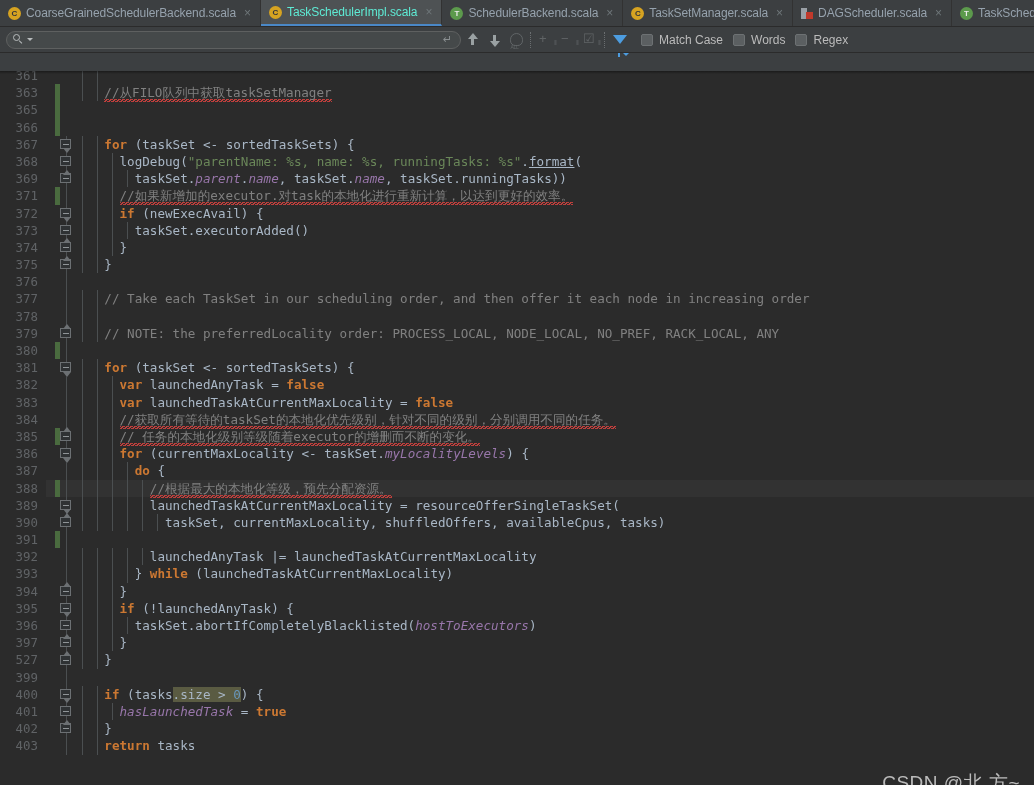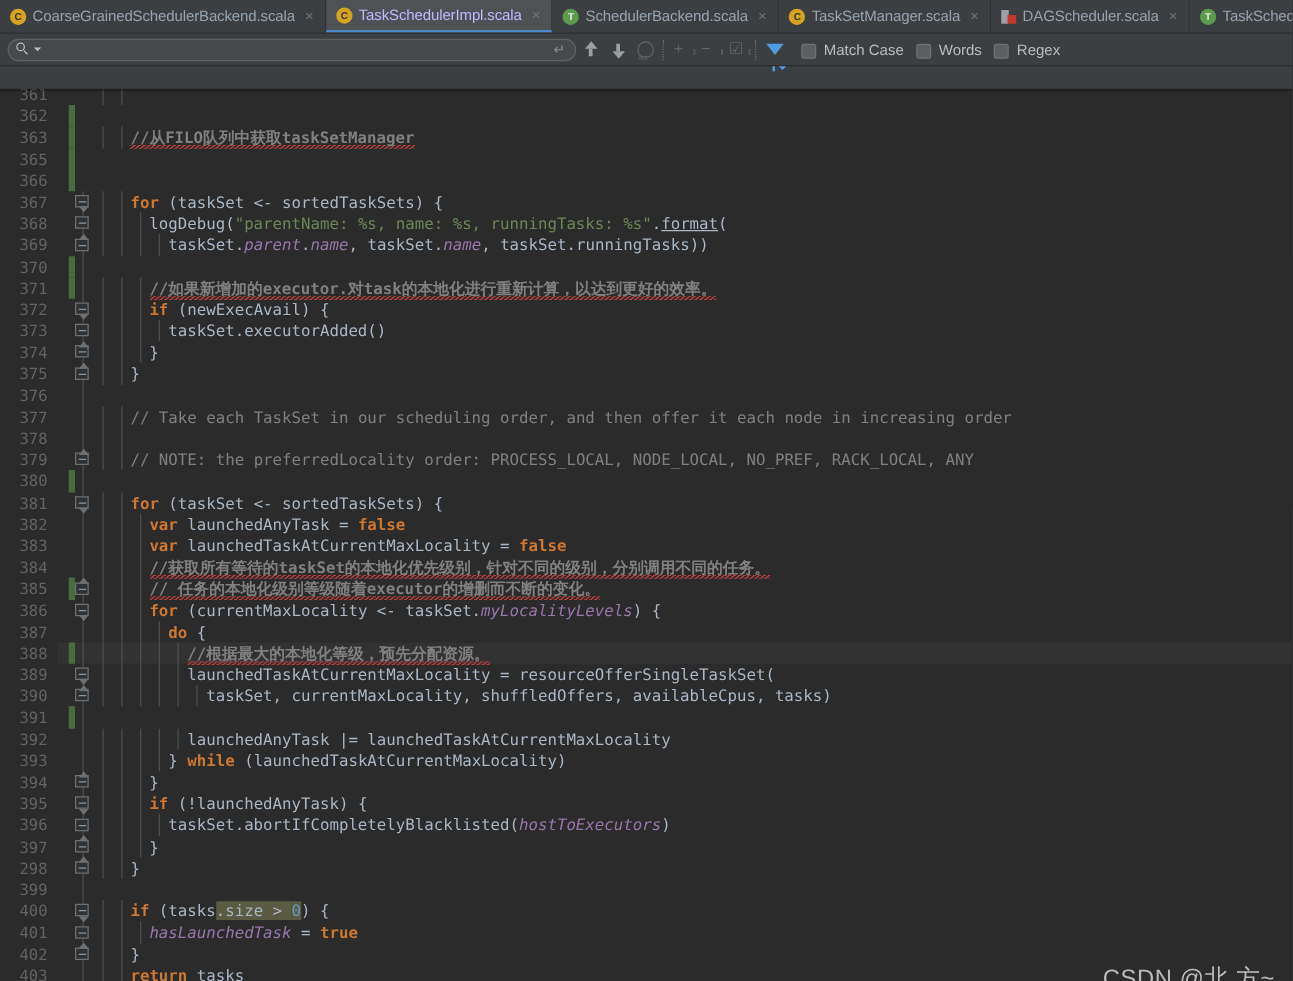--- a/index.html
+++ b/index.html
@@ -17,21 +17,21 @@
   }
   .tab{
     display:flex;align-items:center;gap:5px;
     padding:0 9px 0 8px;height:26px;box-sizing:border-box;
     background:#3c3f41;border-right:1px solid #323232;
     font-family:"Liberation Sans",sans-serif;font-size:12px;
     color:#96a2ad;white-space:nowrap;flex:0 0 auto;cursor:default;
   }
   .tab.active{background:#4e5254;border-bottom:2px solid #4a88c7;color:#6fb4e8;}
   .tab .tname{letter-spacing:-0.1px;}
-  .tab.active .tname{color:#c4b5fd;}
+  .tab.active .tname{color:#5eead4;}
   .tab .closex{
     color:#6e7679;font-size:12px;line-height:10px;margin-left:3px;
     font-family:"Liberation Sans",sans-serif;
   }
   .ficon{
     width:13px;height:13px;border-radius:50%;flex:0 0 auto;
     display:flex;align-items:center;justify-content:center;
     font-size:8px;font-weight:bold;color:#2b2b2b;
     font-family:"Liberation Sans",sans-serif;
   }
@@ -129,21 +129,21 @@
   }
   .funnel:after{
     content:"";position:absolute;left:-2px;top:9px;width:2px;height:4px;background:#4d9de0;
   }
   .funnel .fcaret{
     position:absolute;left:3px;top:9px;width:0;height:0;
     border-left:3px solid transparent;border-right:3px solid transparent;
     border-top:3.5px solid #4d9de0;
   }
   .cbwrap{
-    display:flex;align-items:flex-end;gap:6px;margin-left:10px;flex:0 0 auto;cursor:default;
+    display:flex;align-items:center;gap:6px;margin-left:10px;flex:0 0 auto;cursor:default;
   }
   .cbox{
     width:12px;height:12px;box-sizing:border-box;background:#5b5f61;
     border:1px solid #6d7173;border-radius:2px;
   }
   .cblabel{
     font-family:"Liberation Sans",sans-serif;font-size:12px;color:#bbbbbb;white-space:nowrap;
   }
   
   #editor{
@@ -194,21 +194,20 @@
   .str{color:#6a8759;}
   .cmt{color:#808080;}
   .fld{color:#9876aa;font-style:italic;}
   .und{text-decoration:underline;text-decoration-color:#a9b7c6;}
   .sel{background:#5a5b42;}
   .sel2{background:#5a5b42;color:#6897bb;}
   .squig{
     background-image:repeating-linear-gradient(135deg,#bc3f3c 0 1px,transparent 1px 2px);
     background-repeat:repeat-x;background-position:left bottom;background-size:4px 3px;
     padding-bottom:2px;
-    font-weight:bold;
   }
   #topshadow{
     position:absolute;left:0;right:0;top:0;height:3px;z-index:20;
     background:linear-gradient(to bottom,rgba(0,0,0,.38),rgba(0,0,0,0));
   }
   #watermark{
     position:absolute;right:14px;bottom:8px;z-index:30;
     color:#c8c8c8;font-size:19px;font-family:"Liberation Sans",sans-serif;
     letter-spacing:.5px;opacity:.92;
   }
@@ -302,28 +301,26 @@
   <div class="cbwrap">
     <span class="cbox"></span>
     <span class="cblabel">Regex</span>
   </div>
 </div>
 
 <div id="editor">
   <div id="topshadow"></div>
   <div id="codelines" style="margin-top: -4px;">
       <div class="row"><div class="lnum">361</div><div class="gutterbg"></div><div class="codecell"><span class="indentguide" style="left: 11.58px;"></span><span class="indentguide" style="left: 26.74px;"></span></div></div>
-      <div class="row"><div class="lnum">362</div><div class="gutterbg"><span class="chgmark"></span></div><div class="codecell"><span class="codetxt"></span></div></div>
       <div class="row"><div class="lnum">363</div><div class="gutterbg"><span class="chgmark"></span></div><div class="codecell"><span class="indentguide" style="left: 11.58px;"></span><span class="indentguide" style="left: 26.74px;"></span><span class="codetxt">    <span class="cmt squig">//从FILO队列中获取taskSetManager</span></span></div></div>
       <div class="row"><div class="lnum">365</div><div class="gutterbg"><span class="chgmark"></span></div><div class="codecell"><span class="codetxt"></span></div></div>
       <div class="row"><div class="lnum">366</div><div class="gutterbg"><span class="chgmark"></span></div><div class="codecell"><span class="codetxt"></span></div></div>
       <div class="row"><div class="lnum">367</div><div class="gutterbg"><span class="foldline"></span><span class="foldbox"><i></i></span><span class="foldarrow"></span></div><div class="codecell"><span class="indentguide" style="left: 11.58px;"></span><span class="indentguide" style="left: 26.74px;"></span><span class="codetxt">    <span class="kw">for</span> (taskSet &lt;- sortedTaskSets) {</span></div></div>
       <div class="row"><div class="lnum">368</div><div class="gutterbg"><span class="foldline"></span><span class="foldbox"><i></i></span></div><div class="codecell"><span class="indentguide" style="left: 11.58px;"></span><span class="indentguide" style="left: 26.74px;"></span><span class="indentguide" style="left: 41.9px;"></span><span class="codetxt">      logDebug(<span class="str">"parentName: %s, name: %s, runningTasks: %s"</span>.<span class="und">format</span>(</span></div></div>
       <div class="row"><div class="lnum">369</div><div class="gutterbg"><span class="foldline"></span><span class="foldbox"><i></i></span><span class="foldcapup"></span></div><div class="codecell"><span class="indentguide" style="left: 11.58px;"></span><span class="indentguide" style="left: 26.74px;"></span><span class="indentguide" style="left: 41.9px;"></span><span class="indentguide" style="left: 57.06px;"></span><span class="codetxt">        taskSet.<span class="fld">parent</span>.<span class="fld">name</span>, taskSet.<span class="fld">name</span>, taskSet.runningTasks))</span></div></div>
-      <div class="row"><div class="lnum">370</div><div class="gutterbg"><span class="chgmark"></span><span class="foldline"></span></div><div class="codecell"><span class="codetxt"></span></div></div>
       <div class="row"><div class="lnum">371</div><div class="gutterbg"><span class="chgmark"></span><span class="foldline"></span></div><div class="codecell"><span class="indentguide" style="left: 11.58px;"></span><span class="indentguide" style="left: 26.74px;"></span><span class="indentguide" style="left: 41.9px;"></span><span class="codetxt">      <span class="cmt squig">//如果新增加的executor.对task的本地化进行重新计算，以达到更好的效率。</span></span></div></div>
       <div class="row"><div class="lnum">372</div><div class="gutterbg"><span class="foldline"></span><span class="foldbox"><i></i></span><span class="foldarrow"></span></div><div class="codecell"><span class="indentguide" style="left: 11.58px;"></span><span class="indentguide" style="left: 26.74px;"></span><span class="indentguide" style="left: 41.9px;"></span><span class="codetxt">      <span class="kw">if</span> (newExecAvail) {</span></div></div>
       <div class="row"><div class="lnum">373</div><div class="gutterbg"><span class="foldline"></span><span class="foldbox"><i></i></span></div><div class="codecell"><span class="indentguide" style="left: 11.58px;"></span><span class="indentguide" style="left: 26.74px;"></span><span class="indentguide" style="left: 41.9px;"></span><span class="indentguide" style="left: 57.06px;"></span><span class="codetxt">        taskSet.executorAdded()</span></div></div>
       <div class="row"><div class="lnum">374</div><div class="gutterbg"><span class="foldline"></span><span class="foldbox"><i></i></span><span class="foldcapup"></span></div><div class="codecell"><span class="indentguide" style="left: 11.58px;"></span><span class="indentguide" style="left: 26.74px;"></span><span class="indentguide" style="left: 41.9px;"></span><span class="codetxt">      }</span></div></div>
       <div class="row"><div class="lnum">375</div><div class="gutterbg"><span class="foldline"></span><span class="foldbox"><i></i></span><span class="foldcapup"></span></div><div class="codecell"><span class="indentguide" style="left: 11.58px;"></span><span class="indentguide" style="left: 26.74px;"></span><span class="codetxt">    }</span></div></div>
       <div class="row"><div class="lnum">376</div><div class="gutterbg"><span class="foldline"></span></div><div class="codecell"><span class="codetxt"></span></div></div>
       <div class="row"><div class="lnum">377</div><div class="gutterbg"><span class="foldline"></span></div><div class="codecell"><span class="indentguide" style="left: 11.58px;"></span><span class="indentguide" style="left: 26.74px;"></span><span class="codetxt">    <span class="cmt">// Take each TaskSet in our scheduling order, and then offer it each node in increasing order</span></span></div></div>
       <div class="row"><div class="lnum">378</div><div class="gutterbg"><span class="foldline"></span></div><div class="codecell"><span class="indentguide" style="left: 11.58px;"></span><span class="indentguide" style="left: 26.74px;"></span></div></div>
       <div class="row"><div class="lnum">379</div><div class="gutterbg"><span class="foldline"></span><span class="foldbox"><i></i></span><span class="foldcapup"></span></div><div class="codecell"><span class="indentguide" style="left: 11.58px;"></span><span class="indentguide" style="left: 26.74px;"></span><span class="codetxt">    <span class="cmt">// NOTE: the preferredLocality order: PROCESS_LOCAL, NODE_LOCAL, NO_PREF, RACK_LOCAL, ANY</span></span></div></div>
       <div class="row"><div class="lnum">380</div><div class="gutterbg"><span class="chgmark"></span><span class="foldline"></span></div><div class="codecell"><span class="codetxt"></span></div></div>
@@ -337,21 +334,21 @@
       <div class="row cur"><div class="lnum">388</div><div class="gutterbg"><span class="chgmark"></span><span class="foldline"></span></div><div class="codecell"><span class="indentguide" style="left: 11.58px;"></span><span class="indentguide" style="left: 26.74px;"></span><span class="indentguide" style="left: 41.9px;"></span><span class="indentguide" style="left: 57.06px;"></span><span class="indentguide" style="left: 72.22px;"></span><span class="codetxt">          <span class="cmt squig">//根据最大的本地化等级，预先分配资源。</span></span></div></div>
       <div class="row"><div class="lnum">389</div><div class="gutterbg"><span class="foldline"></span><span class="foldbox"><i></i></span><span class="foldarrow"></span></div><div class="codecell"><span class="indentguide" style="left: 11.58px;"></span><span class="indentguide" style="left: 26.74px;"></span><span class="indentguide" style="left: 41.9px;"></span><span class="indentguide" style="left: 57.06px;"></span><span class="indentguide" style="left: 72.22px;"></span><span class="codetxt">          launchedTaskAtCurrentMaxLocality = resourceOfferSingleTaskSet(</span></div></div>
       <div class="row"><div class="lnum">390</div><div class="gutterbg"><span class="foldline"></span><span class="foldbox"><i></i></span><span class="foldcapup"></span></div><div class="codecell"><span class="indentguide" style="left: 11.58px;"></span><span class="indentguide" style="left: 26.74px;"></span><span class="indentguide" style="left: 41.9px;"></span><span class="indentguide" style="left: 57.06px;"></span><span class="indentguide" style="left: 72.22px;"></span><span class="indentguide" style="left: 87.38px;"></span><span class="codetxt">            taskSet, currentMaxLocality, shuffledOffers, availableCpus, tasks)</span></div></div>
       <div class="row"><div class="lnum">391</div><div class="gutterbg"><span class="chgmark"></span><span class="foldline"></span></div><div class="codecell"><span class="codetxt"></span></div></div>
       <div class="row"><div class="lnum">392</div><div class="gutterbg"><span class="foldline"></span></div><div class="codecell"><span class="indentguide" style="left: 11.58px;"></span><span class="indentguide" style="left: 26.74px;"></span><span class="indentguide" style="left: 41.9px;"></span><span class="indentguide" style="left: 57.06px;"></span><span class="indentguide" style="left: 72.22px;"></span><span class="codetxt">          launchedAnyTask |= launchedTaskAtCurrentMaxLocality</span></div></div>
       <div class="row"><div class="lnum">393</div><div class="gutterbg"><span class="foldline"></span></div><div class="codecell"><span class="indentguide" style="left: 11.58px;"></span><span class="indentguide" style="left: 26.74px;"></span><span class="indentguide" style="left: 41.9px;"></span><span class="indentguide" style="left: 57.06px;"></span><span class="codetxt">        } <span class="kw">while</span> (launchedTaskAtCurrentMaxLocality)</span></div></div>
       <div class="row"><div class="lnum">394</div><div class="gutterbg"><span class="foldline"></span><span class="foldbox"><i></i></span><span class="foldcapup"></span></div><div class="codecell"><span class="indentguide" style="left: 11.58px;"></span><span class="indentguide" style="left: 26.74px;"></span><span class="indentguide" style="left: 41.9px;"></span><span class="codetxt">      }</span></div></div>
       <div class="row"><div class="lnum">395</div><div class="gutterbg"><span class="foldline"></span><span class="foldbox"><i></i></span><span class="foldarrow"></span></div><div class="codecell"><span class="indentguide" style="left: 11.58px;"></span><span class="indentguide" style="left: 26.74px;"></span><span class="indentguide" style="left: 41.9px;"></span><span class="codetxt">      <span class="kw">if</span> (!launchedAnyTask) {</span></div></div>
       <div class="row"><div class="lnum">396</div><div class="gutterbg"><span class="foldline"></span><span class="foldbox"><i></i></span></div><div class="codecell"><span class="indentguide" style="left: 11.58px;"></span><span class="indentguide" style="left: 26.74px;"></span><span class="indentguide" style="left: 41.9px;"></span><span class="indentguide" style="left: 57.06px;"></span><span class="codetxt">        taskSet.abortIfCompletelyBlacklisted(<span class="fld">hostToExecutors</span>)</span></div></div>
       <div class="row"><div class="lnum">397</div><div class="gutterbg"><span class="foldline"></span><span class="foldbox"><i></i></span><span class="foldcapup"></span></div><div class="codecell"><span class="indentguide" style="left: 11.58px;"></span><span class="indentguide" style="left: 26.74px;"></span><span class="indentguide" style="left: 41.9px;"></span><span class="codetxt">      }</span></div></div>
-      <div class="row"><div class="lnum">298</div><div class="gutterbg"><span class="foldline"></span><span class="foldbox"><i></i></span><span class="foldcapup"></span></div><div class="codecell"><span class="indentguide" style="left: 11.58px;"></span><span class="indentguide" style="left: 26.74px;"></span><span class="codetxt">    }</span></div></div>
+      <div class="row"><div class="lnum">527</div><div class="gutterbg"><span class="foldline"></span><span class="foldbox"><i></i></span><span class="foldcapup"></span></div><div class="codecell"><span class="indentguide" style="left: 11.58px;"></span><span class="indentguide" style="left: 26.74px;"></span><span class="codetxt">    }</span></div></div>
       <div class="row"><div class="lnum">399</div><div class="gutterbg"><span class="foldline"></span></div><div class="codecell"><span class="codetxt"></span></div></div>
       <div class="row"><div class="lnum">400</div><div class="gutterbg"><span class="foldline"></span><span class="foldbox"><i></i></span><span class="foldarrow"></span></div><div class="codecell"><span class="indentguide" style="left: 11.58px;"></span><span class="indentguide" style="left: 26.74px;"></span><span class="codetxt">    <span class="kw">if</span> (tasks<span class="sel">.size &gt; </span><span class="sel2">0</span>) {</span></div></div>
       <div class="row"><div class="lnum">401</div><div class="gutterbg"><span class="foldline"></span><span class="foldbox"><i></i></span></div><div class="codecell"><span class="indentguide" style="left: 11.58px;"></span><span class="indentguide" style="left: 26.74px;"></span><span class="indentguide" style="left: 41.9px;"></span><span class="codetxt">      <span class="fld">hasLaunchedTask</span> = <span class="kw">true</span></span></div></div>
       <div class="row"><div class="lnum">402</div><div class="gutterbg"><span class="foldline"></span><span class="foldbox"><i></i></span><span class="foldcapup"></span></div><div class="codecell"><span class="indentguide" style="left: 11.58px;"></span><span class="indentguide" style="left: 26.74px;"></span><span class="codetxt">    }</span></div></div>
       <div class="row"><div class="lnum">403</div><div class="gutterbg"><span class="foldline"></span></div><div class="codecell"><span class="indentguide" style="left: 11.58px;"></span><span class="indentguide" style="left: 26.74px;"></span><span class="codetxt">    <span class="kw">return</span> tasks</span></div></div>
     </div>
   <div id="watermark">CSDN @北 方~</div>
 </div>
 
 </body></html>

